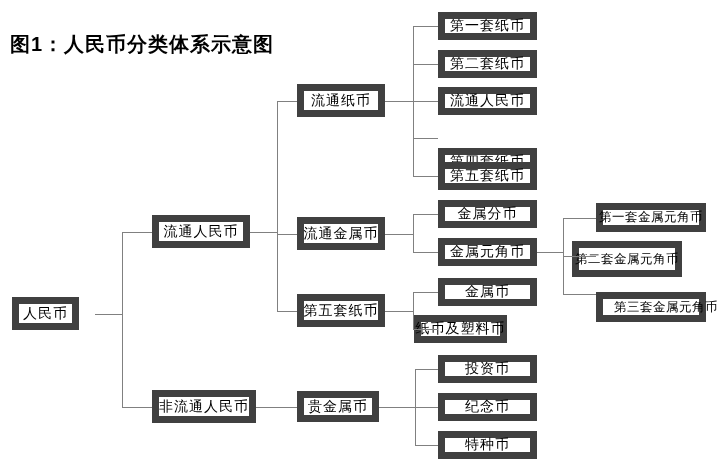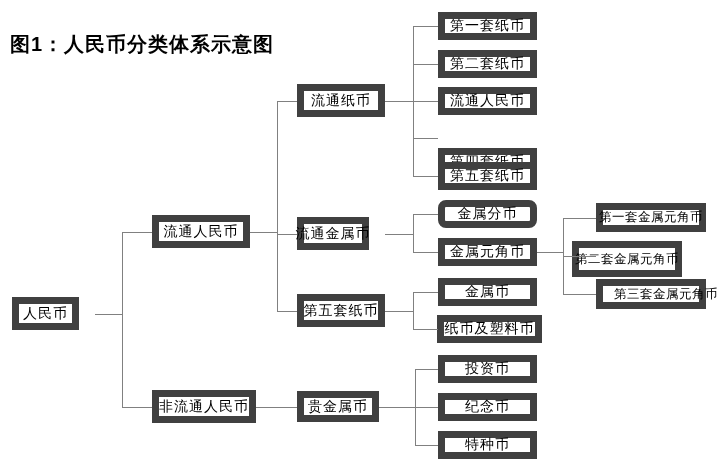--- a/index.html
+++ b/index.html
@@ -43,38 +43,38 @@
 </head>
 <body>
 
 <div class="stage">
   <div class="title">图1：人民币分类体系示意图</div>
   <div id="nodes-layer">
       <div class="node" style="left: 12px; top: 297px; width: 67px; height: 33px;">人民币</div>
       <div class="node" style="left: 152px; top: 215px; width: 98px; height: 33px;">流通人民币</div>
       <div class="node" style="left: 152px; top: 390px; width: 104px; height: 33px;">非流通人民币</div>
       <div class="node" style="left: 297px; top: 84px; width: 88px; height: 33px;">流通纸币</div>
-      <div class="node" style="left: 297px; top: 217px; width: 72px; height: 33px;">流通金属币</div>
+      <div class="node" style="left: 297px; top: 217px; width: 88px; height: 33px;">流通金属币</div>
       <div class="node" style="left: 297px; top: 294px; width: 88px; height: 33px;">第五套纸币</div>
       <div class="node" style="left: 297px; top: 391px; width: 82px; height: 31px;">贵金属币</div>
       <div class="node" style="left: 438px; top: 12px; width: 99px; height: 28px;">第一套纸币</div>
       <div class="node" style="left: 438px; top: 50px; width: 99px; height: 28px;">第二套纸币</div>
       <div class="node" style="left: 438px; top: 87px; width: 99px; height: 28px;">流通人民币</div>
       <div class="node" style="left: 438px; top: 124px; width: 99px; height: 28px; margin-top: 24px;">第四套纸币</div>
       <div class="node" style="left: 438px; top: 162px; width: 99px; height: 28px;">第五套纸币</div>
-      <div class="node" style="left: 438px; top: 200px; width: 99px; height: 28px; border-radius: 8px;">金属分币</div>
+      <div class="node" style="left: 438px; top: 200px; width: 99px; height: 28px;">金属分币</div>
       <div class="node" style="left: 438px; top: 238px; width: 99px; height: 28px;">金属元角币</div>
       <div class="node" style="left: 438px; top: 278px; width: 99px; height: 28px;">金属币</div>
-      <div class="node" style="left: 437px; top: 315px; width: 105px; height: 28px;">纸币及塑料币</div>
+      <div class="node" style="left: 414px; top: 315px; width: 93px; height: 28px;">纸币及塑料币</div>
       <div class="node" style="left: 438px; top: 355px; width: 99px; height: 28px;">投资币</div>
       <div class="node" style="left: 438px; top: 393px; width: 99px; height: 28px;">纪念币</div>
       <div class="node" style="left: 438px; top: 431px; width: 99px; height: 28px;">特种币</div>
       <div class="node small" style="left: 596px; top: 203px; width: 110px; height: 29px;">第一套金属元角币</div>
       <div class="node small" style="left: 572px; top: 241px; width: 110px; height: 36px;">第二套金属元角币</div>
-      <div class="node small" style="left: 596px; top: 279px; width: 110px; height: 30px; padding-left: 30px;">第三套金属元角币</div>
+      <div class="node small" style="left: 596px; top: 292px; width: 110px; height: 30px; padding-left: 30px;">第三套金属元角币</div>
     </div>
   <div id="lines-layer">
       <div class="line" style="left: 95px; top: 314px; width: 27px; height: 1px;"></div>
       <div class="line" style="left: 122px; top: 232px; width: 30px; height: 1px;"></div>
       <div class="line" style="left: 122px; top: 407px; width: 30px; height: 1px;"></div>
       <div class="line" style="left: 122px; top: 232px; width: 1px; height: 176px;"></div>
       <div class="line" style="left: 250px; top: 232px; width: 27px; height: 1px;"></div>
       <div class="line" style="left: 277px; top: 101px; width: 20px; height: 1px;"></div>
       <div class="line" style="left: 277px; top: 234px; width: 20px; height: 1px;"></div>
       <div class="line" style="left: 277px; top: 311px; width: 20px; height: 1px;"></div>

